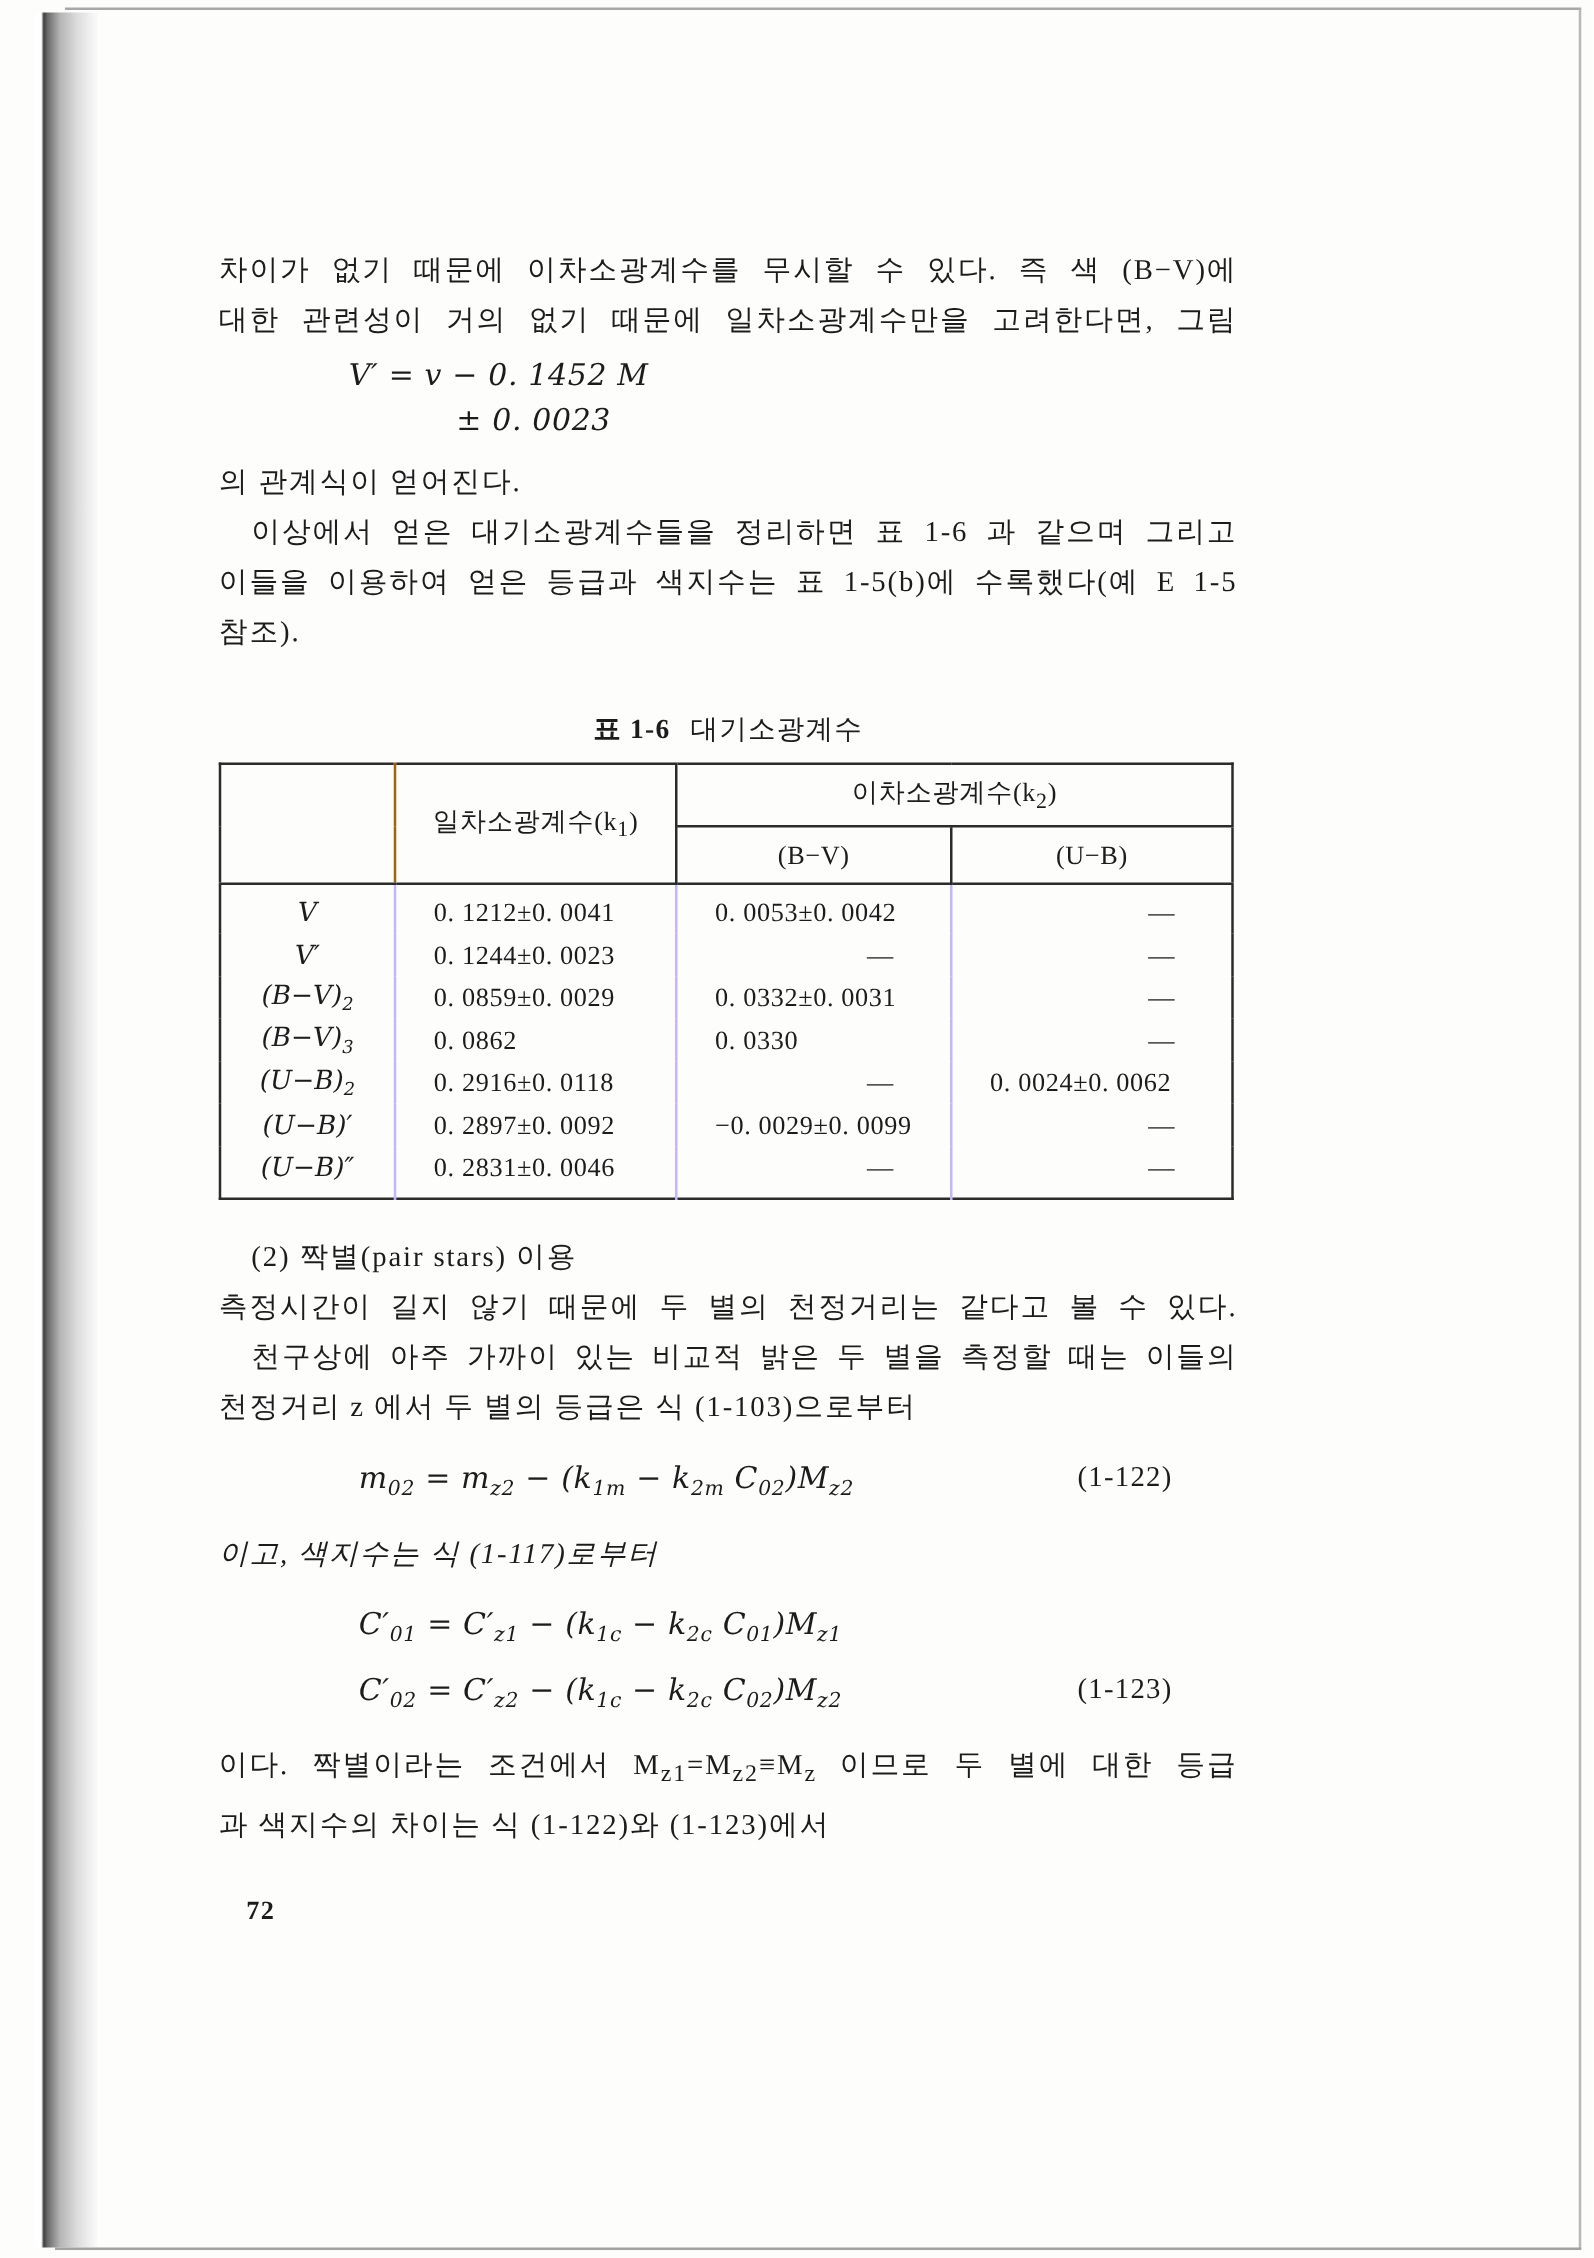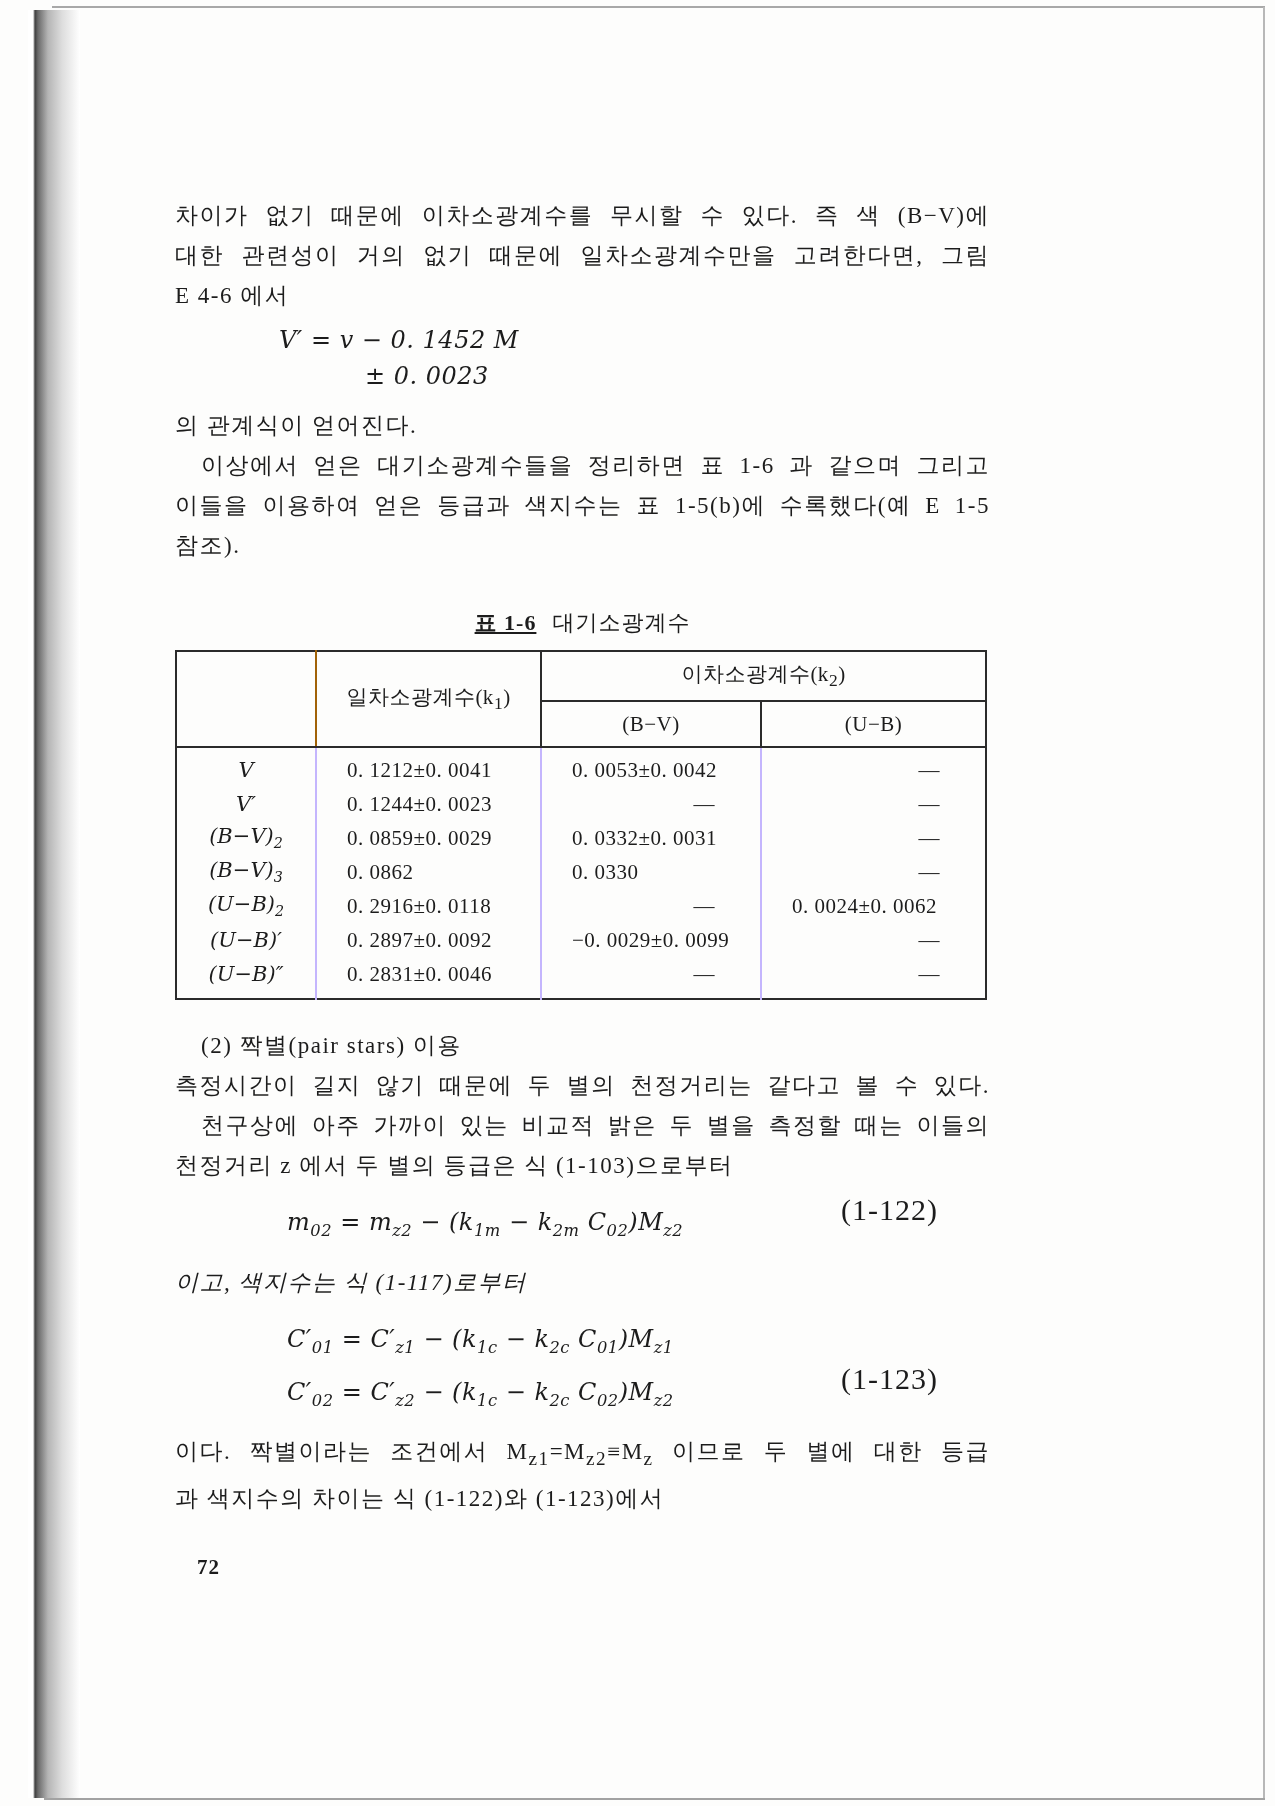--- a/index.html
+++ b/index.html
@@ -52,21 +52,21 @@
   }
   .eq sub { font-size: 0.68em; }
 
   
   .tbl-caption {
     margin: 42px 0 12px;
     text-align: center;
     font-size: 22px;
     letter-spacing: 1px;
   }
-  .cap-label { font-weight: 700; margin-right: 16px; text-decoration: underline; }
+  .cap-label { font-weight: 700; margin-right: 16px; }
 
   .coef-table {
     width: 810px;
     border-collapse: collapse;
     table-layout: fixed;
     border: 2.5px solid #2b2b2b;
     font-size: 21px;
   }
   .w-lab { width: 140px; }
   .w-k1  { width: 225px; }
@@ -103,23 +103,23 @@
   
   .eq-block {
     position: relative;
     margin: 14px 0 10px 112px;
     font-size: 24px;
     line-height: 44px;
   }
   .eq-num {
     position: absolute;
     right: 52px;
-    bottom: 21px;
+    bottom: 9px;
     font-style: normal;
-    font-size: 30px;
+    font-size: 23px;
     font-family: "Liberation Serif", serif;
     letter-spacing: 1px;
   }
   .mid { margin: 6px 0; font-style: italic; }
 
   .page-num {
     margin: 36px 0 0 22px;
     font-weight: 700;
     font-size: 21px;
     letter-spacing: 1px;
@@ -131,21 +131,20 @@
 <div class="sheet">
   <div class="edge-left"></div>
   <div class="edge-top"></div>
   <div class="edge-right"></div>
   <div class="edge-bottom"></div>
 
   <div class="content">
 
     <p class="bl j">차이가 없기 때문에 이차소광계수를 무시할 수 있다.  즉 색 (B−V)에</p>
     <p class="bl j">대한 관련성이 거의 없기 때문에 일차소광계수만을 고려한다면,  그림</p>
-    <p class="bl">E 4-6 에서</p>
 
     <div class="formula-v eq">
       <div class="fv1">V′ = v − 0. 1452 M</div>
       <div class="fv2">± 0. 0023</div>
     </div>
 
     <p class="bl">의 관계식이 얻어진다.</p>
     <p class="bl ind j">이상에서 얻은 대기소광계수들을 정리하면 표 1-6 과 같으며 그리고</p>
     <p class="bl j">이들을 이용하여 얻은 등급과 색지수는 표 1-5(b)에 수록했다(예 E 1-5</p>
     <p class="bl">참조).</p>

